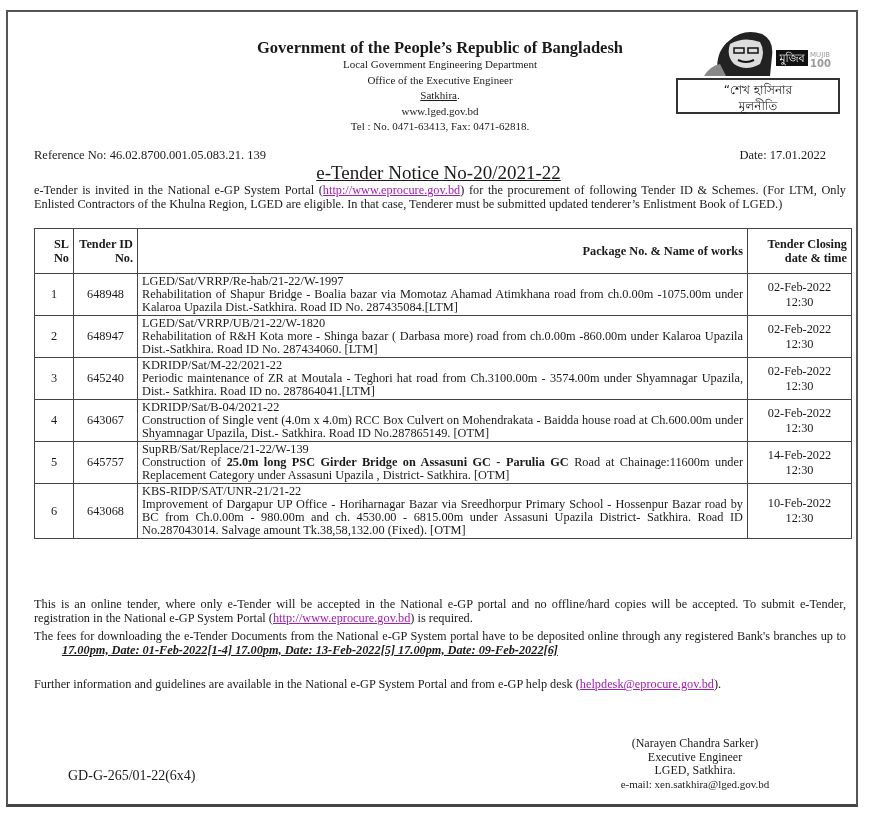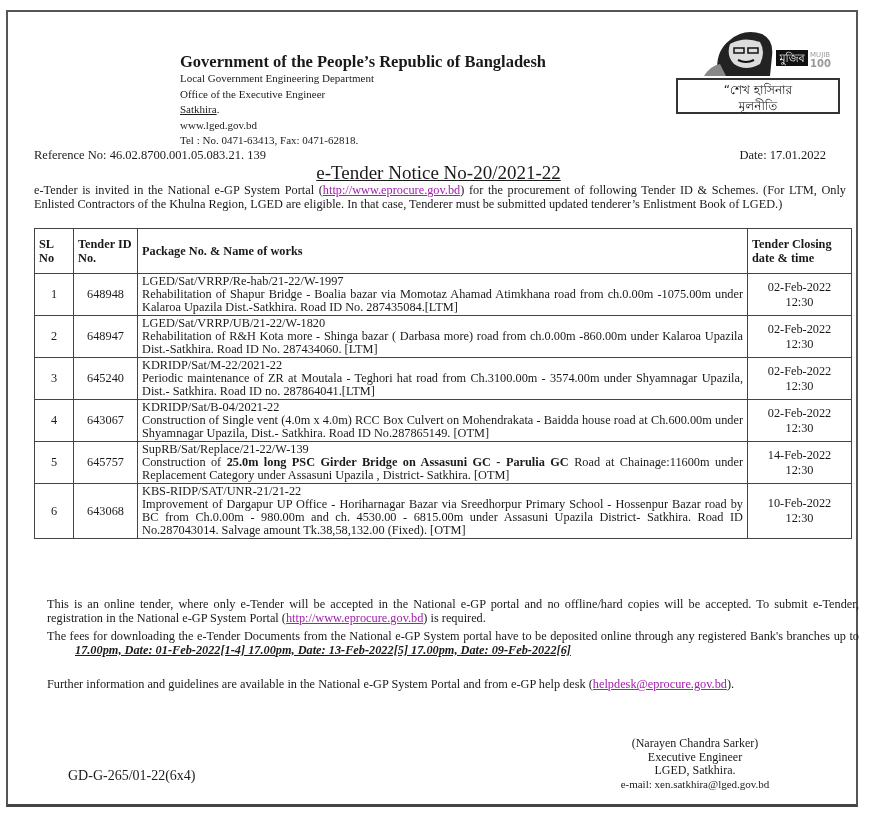--- a/index.html
+++ b/index.html
@@ -1,35 +1,35 @@
 <!DOCTYPE html>
 <html><head>
 <meta charset="utf-8">
 <style>
   html, body { margin: 0; padding: 0; background: #ffffff; }
   body { width: 877px; height: 813px; position: relative; overflow: hidden; font-family: "Liberation Serif", serif; color: #1a1a1a; }
   .frame { position: absolute; left: 6px; top: 10px; width: 852px; height: 797px; border: 2px solid #555; border-bottom: 3px solid #444; box-sizing: border-box; }
-  .header { position: absolute; left: 180px; top: 52px; width: 520px; }
+  .header { position: absolute; left: 180px; top: 38px; width: 520px; text-align: center; }
   .h-title { font-weight: bold; font-size: 16.5px; line-height: 19px; }
   .h-line { font-size: 11px; line-height: 15.5px; }
   .underline { text-decoration: underline; }
   .portrait { position: absolute; left: 700px; top: 22px; width: 150px; height: 56px; }
   .motto { position: absolute; left: 676px; top: 78px; width: 164px; height: 36px; border: 2px solid #333; box-sizing: border-box; text-align: center; font-family: "DejaVu Sans", sans-serif; font-size: 12px; line-height: 16px; padding-top: 2px; }
   .ref-row { position: absolute; left: 34px; top: 148px; width: 800px; font-size: 12.5px; }
   .ref-row .date { position: absolute; right: 8px; top: 0; text-align: right; }
   .notice-title { position: absolute; left: 0; width: 877px; top: 162px; text-align: center; font-size: 19px; text-decoration: underline; }
   .intro { position: absolute; left: 34px; top: 184px; width: 812px; font-size: 12.3px; line-height: 13.5px; text-align: justify; }
   a.lnk { color: #a21caf; text-decoration: underline; }
   table.tender { position: absolute; left: 34px; top: 228px; width: 818px; border-collapse: collapse; font-size: 12.3px; }
   table.tender th, table.tender td { border: 1.5px solid #444; padding: 1px 4px; vertical-align: middle; }
-  table.tender th { font-weight: bold; text-align: left; line-height: 14px; height: 42px; }
+  table.tender th { font-weight: bold; text-align: right; line-height: 14px; height: 42px; }
   table.tender td.c { text-align: center; }
   table.tender td.w { text-align: justify; line-height: 13px; }
   .b { font-weight: bold; }
-  .para { position: absolute; left: 47px; width: 812px; font-size: 12.3px; line-height: 13.5px; text-align: justify; }
+  .para { position: absolute; left: 34px; width: 812px; font-size: 12.3px; line-height: 13.5px; text-align: justify; }
   .em { font-style: italic; font-weight: bold; text-decoration: underline; margin-left: 28px; }
   .sign { position: absolute; left: 580px; top: 737px; width: 230px; text-align: center; font-size: 12px; line-height: 13.5px; }
   .sign .small { font-size: 11px; }
   .gd { position: absolute; left: 68px; top: 768px; font-size: 14px; }
 </style>
 </head>
 <body>
 
 <div class="frame"></div>
 

